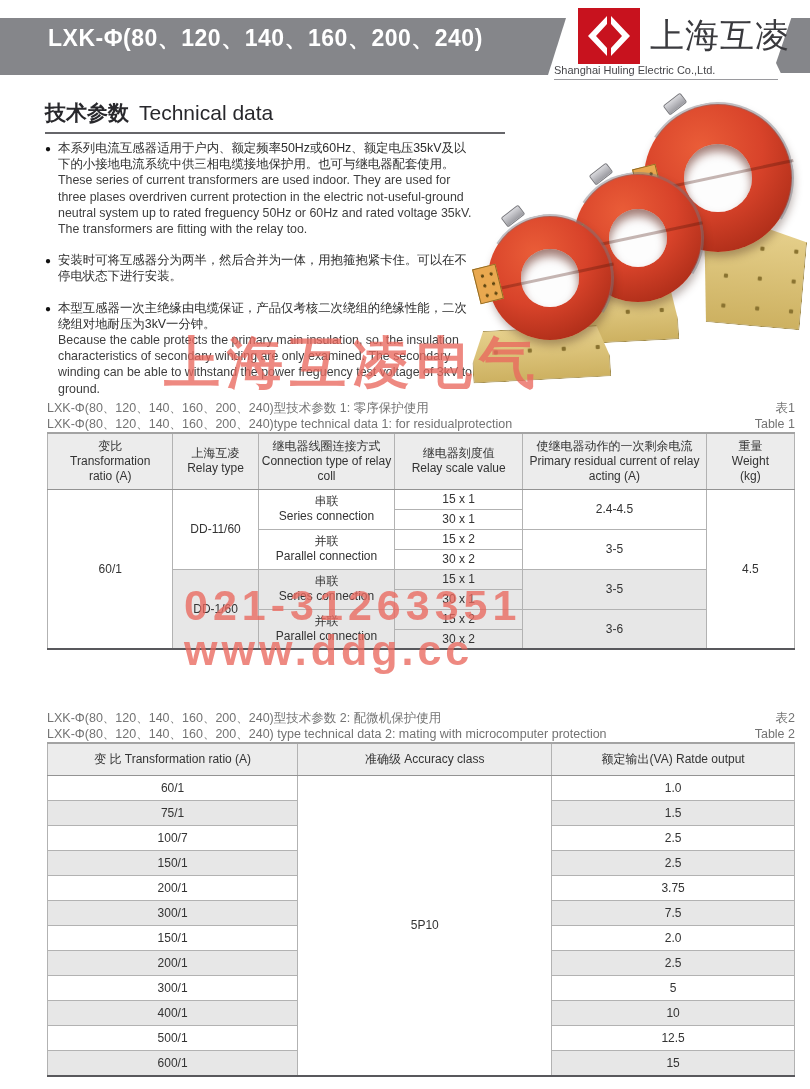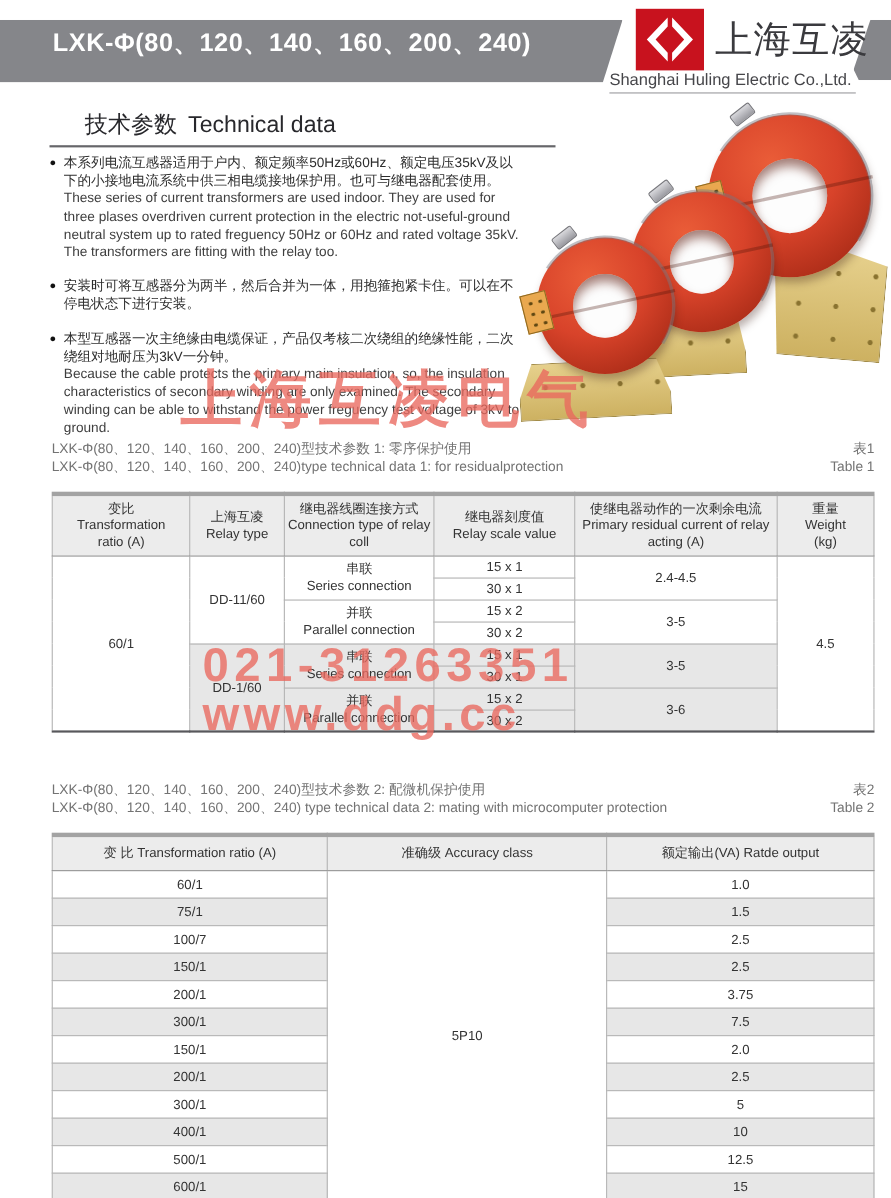--- a/index.html
+++ b/index.html
@@ -11,27 +11,27 @@
   .banner { position:absolute; left:0; top:18px; width:566px; height:57px; background:#85868a;
             clip-path:polygon(0 0,100% 0,calc(100% - 18px) 100%,0 100%);
             color:#fff; padding:7px 0 0 48px; }
   .banner-title { font-size:23px; font-weight:bold; letter-spacing:.5px; line-height:26px; }
   .banner-sub { font-size:13.5px; letter-spacing:.2px; margin-top:2px; }
   .corner-piece { position:absolute; right:0; top:18px; width:34px; height:55px; background:#85868a;
                   clip-path:polygon(45% 0,100% 0,100% 100%,14% 100%,0 82%); }
   .logo-mark { position:absolute; left:578px; top:8px; width:62px; height:56px; background:#c8121e; }
   .logo-mark svg { display:block; width:100%; height:100%; }
   .logo-cn { position:absolute; left:650px; top:13px; font-size:34px; font-weight:normal; color:#3a3a3e; letter-spacing:1px; white-space:nowrap; }
-  .logo-en { position:absolute; left:554px; top:64px; width:224px; font-size:15px; color:#46464a;
+  .logo-en { position:absolute; left:554px; top:64px; width:224px; font-size:11px; color:#46464a;
              padding-bottom:3px; border-bottom:1px solid #9a9a9e; white-space:nowrap; }
 
   
   .tech-heading { position:absolute; left:45px; top:99px; width:460px; padding-bottom:5px;
                   border-bottom:2px solid #66666a; color:#28282c; font-size:21px; white-space:nowrap; }
-  .tech-heading .cn { font-weight:normal; margin-right:10px;margin-left:32px; }
+  .tech-heading .cn { font-weight:bold; margin-right:10px; }
   .bullets { position:absolute; left:45px; top:140px; width:428px; }
   .bullet { position:relative; padding-left:13px; margin-bottom:15px; font-size:12.4px; line-height:16.2px; }
   .bullet::before { content:"●"; position:absolute; left:0; top:1px; font-size:10px; color:#111; }
   .bullet .cn { display:block; color:#2d2d2d; }
   .bullet .en { display:block; color:#3e3e3e; }
 
   
   .photo { position:absolute; left:462px; top:98px; width:348px; height:296px; z-index:1; }
   .ct { position:absolute; }
   .ring { position:absolute; border-radius:50%;
@@ -74,22 +74,22 @@
   .wm-name { left:164px; top:326px; font-size:56px; letter-spacing:7px; }
   .wm-phone { left:184px; top:581px; font-size:43px; letter-spacing:5px; }
   .wm-site { left:184px; top:626px; font-size:43px; letter-spacing:4px; }
 
   
   .tblock { position:absolute; left:47px; width:748px; }
   .t1-block { top:400px; }
   .t2-block { top:710px; }
   .cap { position:relative; font-size:12.5px; line-height:16px; color:#737373; }
   .cap .tag { position:absolute; right:0; top:0; }
-  .dtable { width:100%; border-collapse:collapse; table-layout:fixed; margin-top:15px;
-            border-top:4px solid #a3a3a3; border-bottom:2px solid #58585c; }
+  .dtable { width:100%; border-collapse:collapse; table-layout:fixed; 
+            border-top:2px solid #a3a3a3; border-bottom:2px solid #58585c; }
   .dtable th, .dtable td { border:1px solid #b2b2b2; text-align:center; vertical-align:middle;
             font-size:12px; color:#333; font-weight:normal; padding:2px 3px; }
   .dtable thead th { background:#ececec; border-bottom:1px solid #939393; }
   .hcn, .hen { display:block; line-height:15px; }
   .t1 thead th { height:56px; }
   .t1 tbody td { height:20px; line-height:14px; }
   .t2 thead th { height:32px; }
   .t2 tbody td { height:24px; line-height:24px; padding:0; }
   .sh { background:#e7e7e7; }
   .conn .cn, .conn .en { display:block; line-height:15px; }

